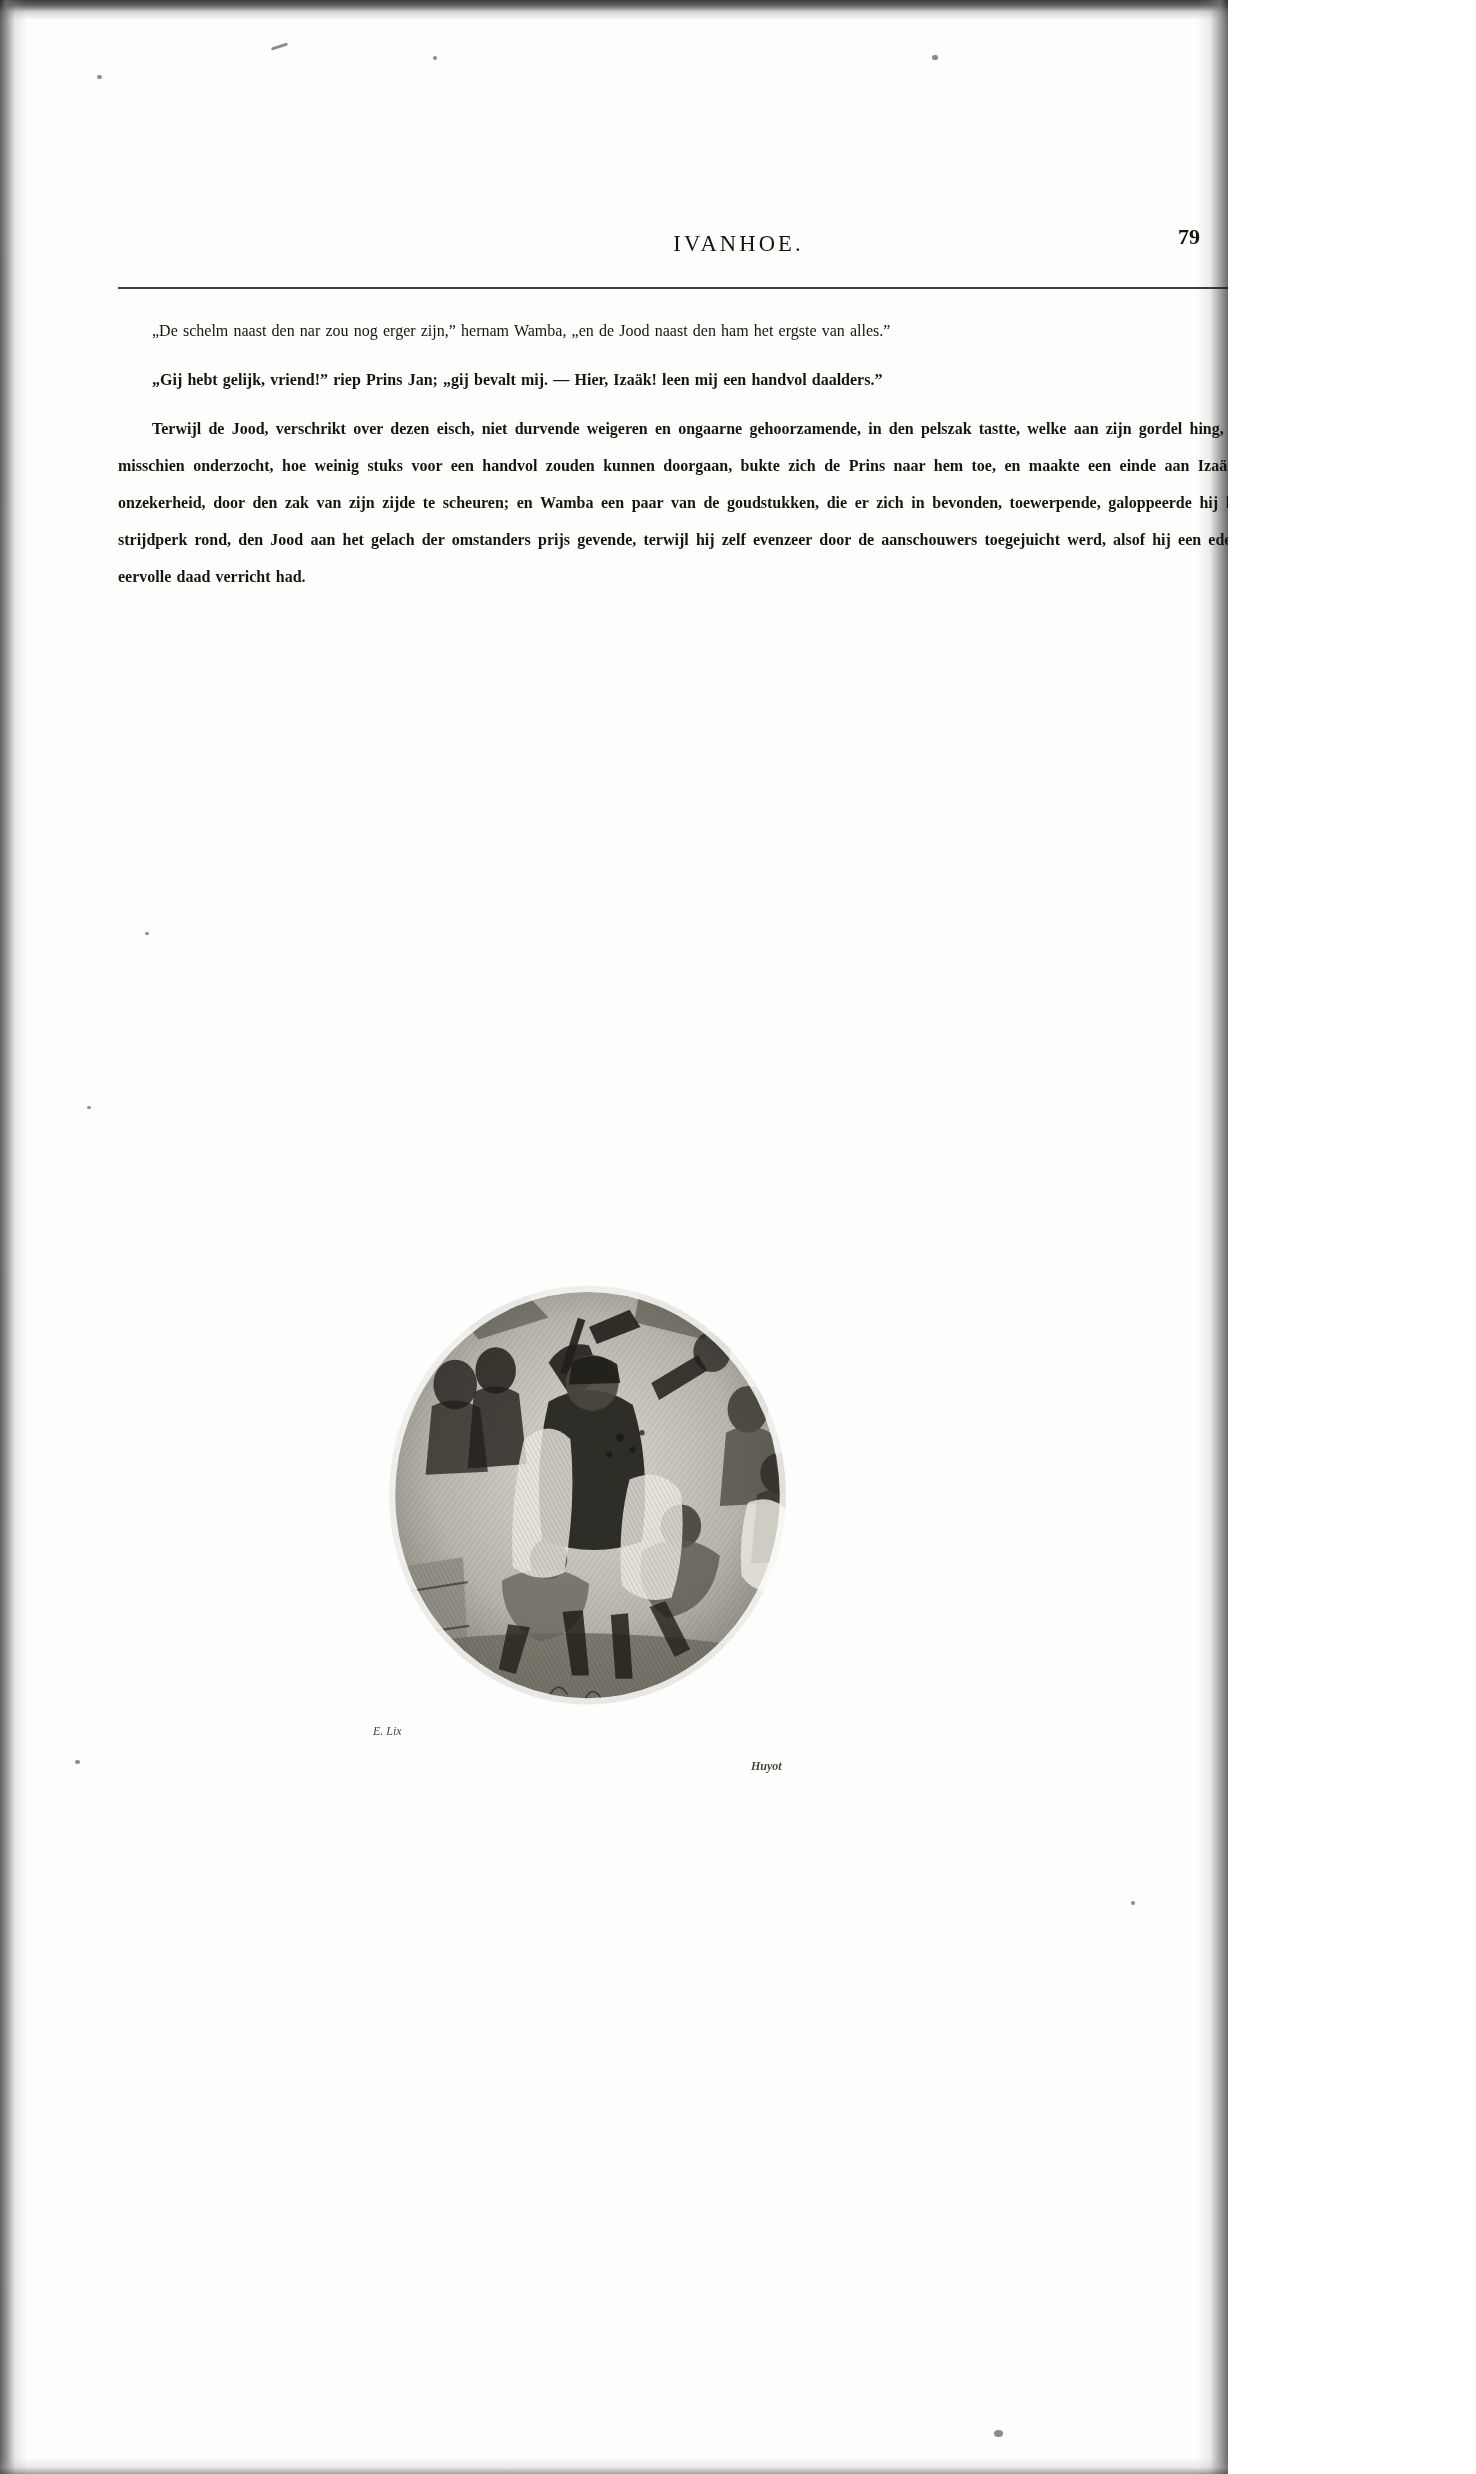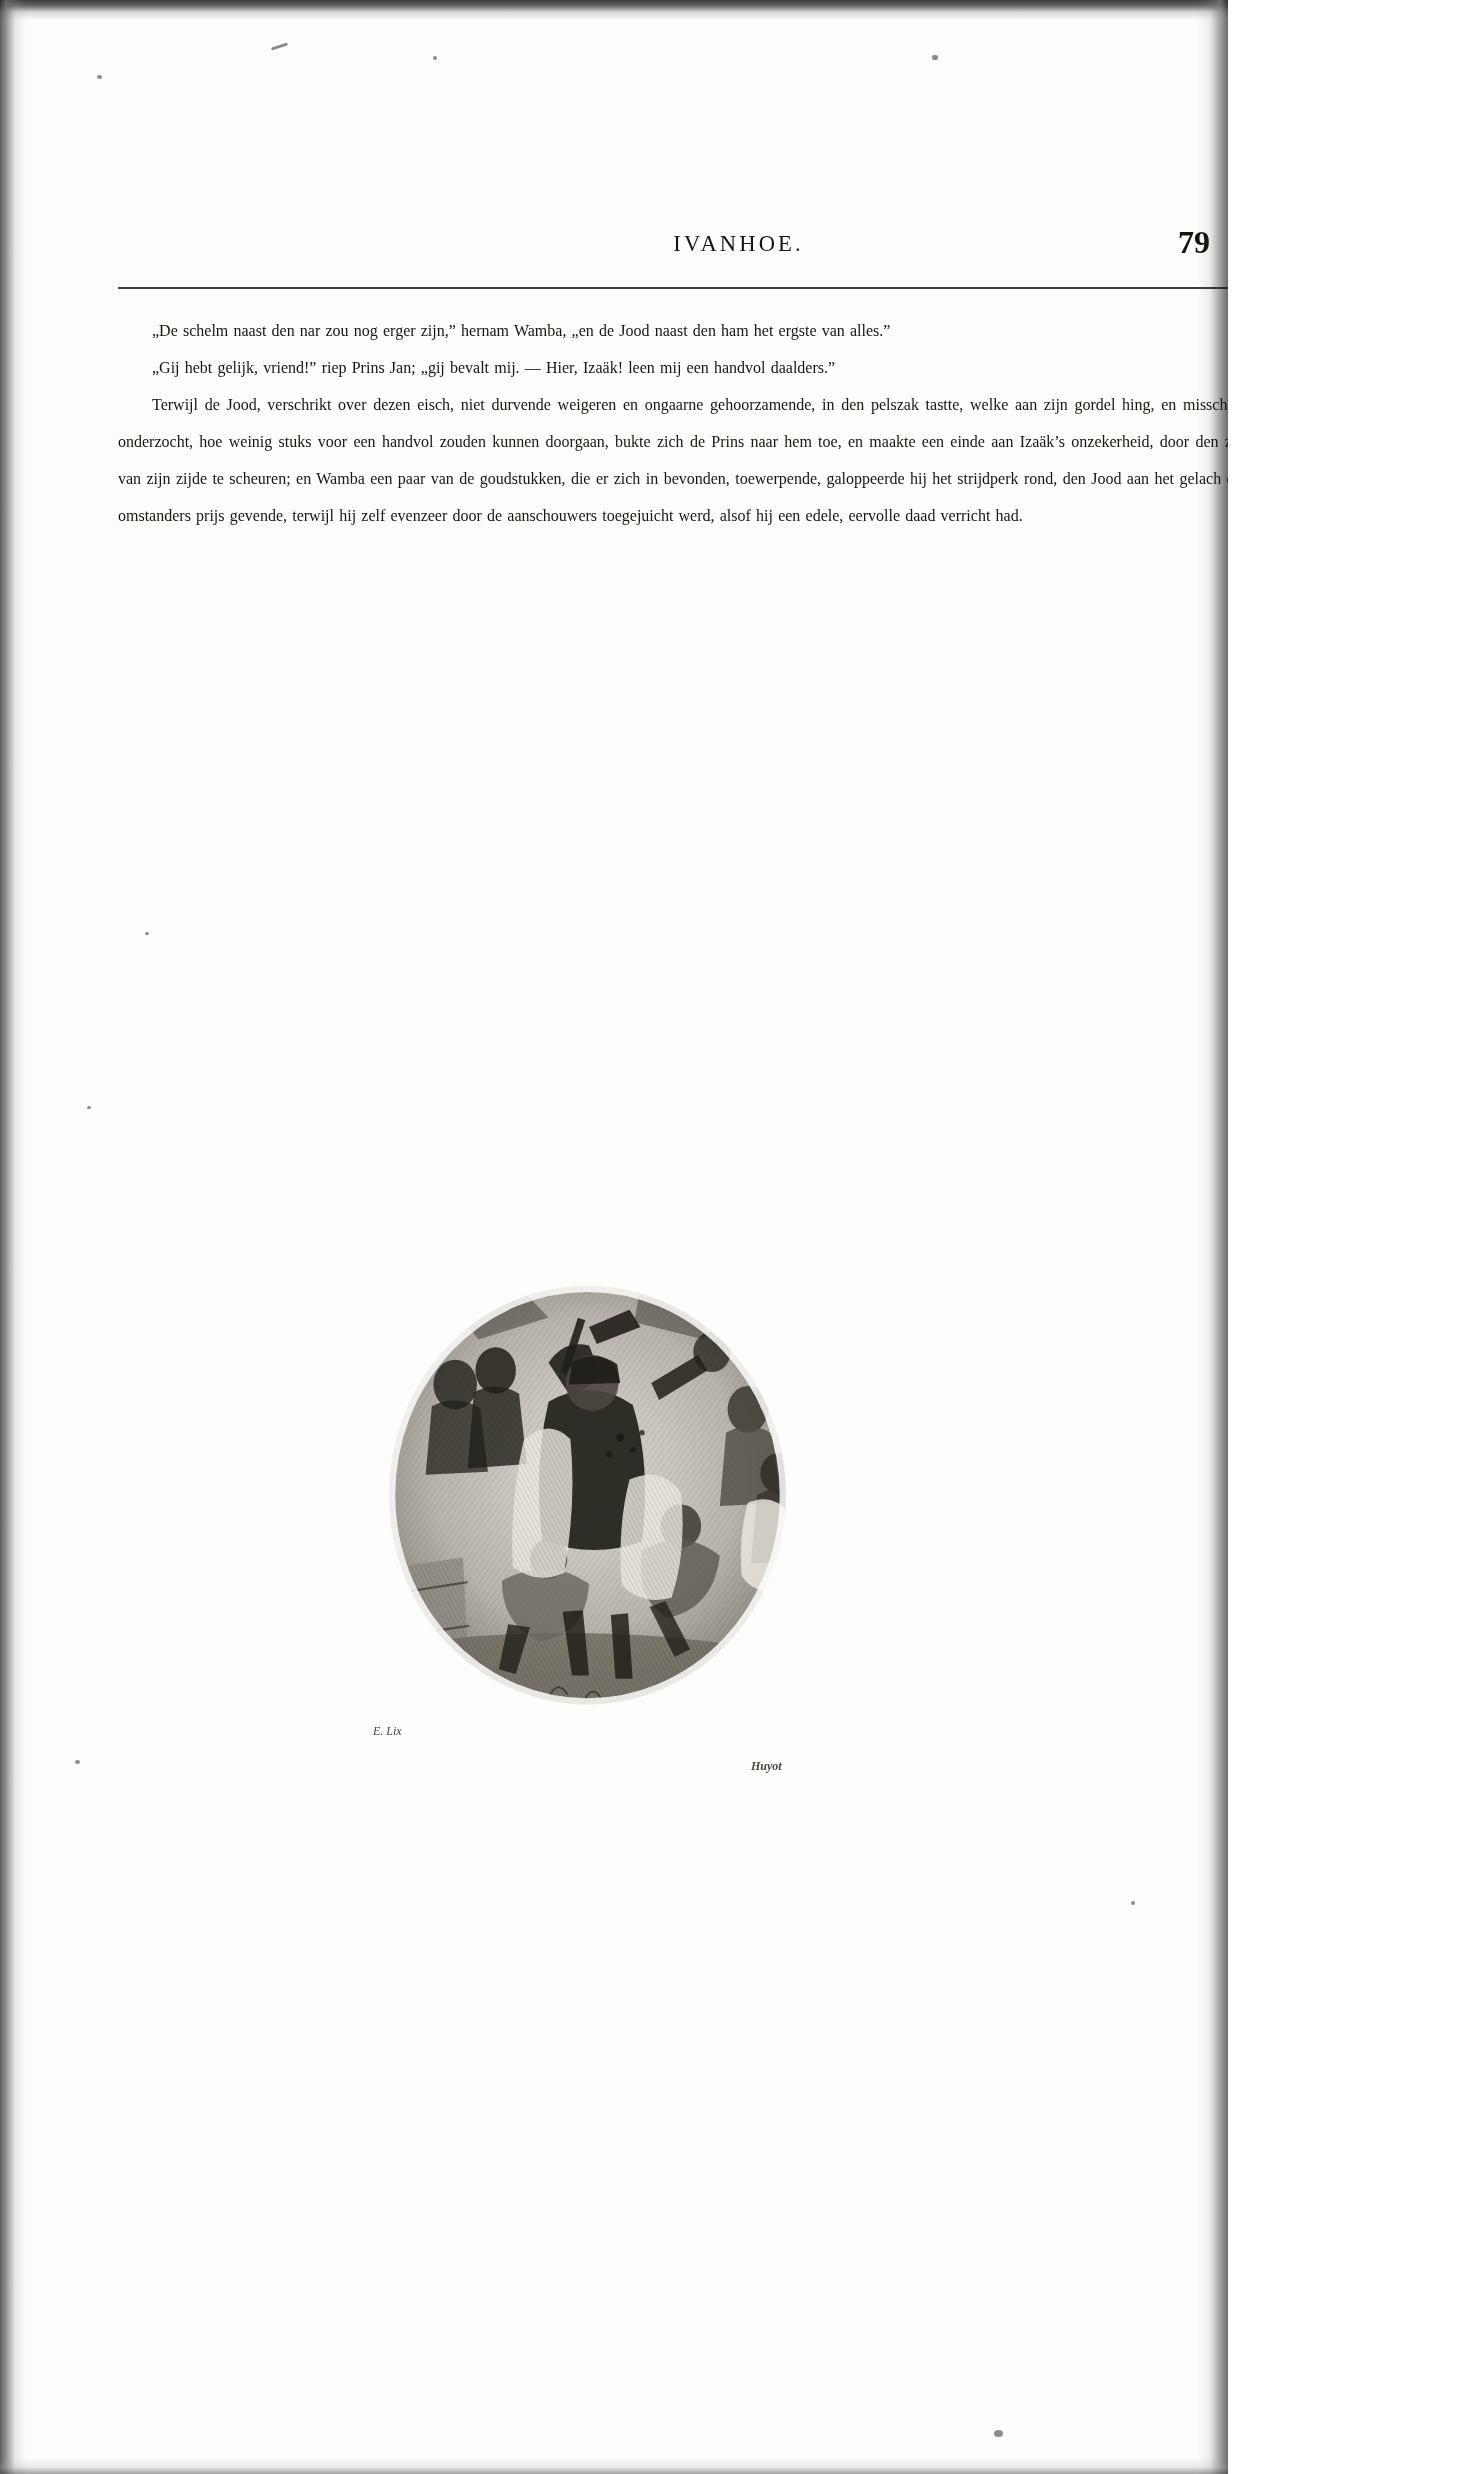--- a/index.html
+++ b/index.html
@@ -65,21 +65,21 @@
     font-family: "Liberation Serif", serif;
     font-size: 22.6px;
     letter-spacing: 3.1px;
     color: #16140f;
   }
   .folio {
     position: absolute;
     top: 224px;
     left: 1178px;
     font-family: "Liberation Serif", serif;
-    font-size: 32px;
+    font-size: 22px;
     font-weight: bold;
     color: #16140f;
   }
   .head-rule {
     position: absolute;
     top: 287px;
     left: 118px;
     width: 1125px;
     height: 1.6px;
     background: #1d1b16;
@@ -100,21 +100,22 @@
     color: #17150f;
     text-align: justify;
     text-align-last: left;
     margin: 0;
     word-spacing: 1.2px;
   }
   .para.indent {
     text-indent: 34px;
   }
   .para + .para {
-    margin-top: 0px;
+    margin-top: 12px;
+    font-weight: bold;
   }
 
   
   .illustration {
     position: absolute;
     top: 1246px;
     left: 315px;
     width: 545px;
     height: 537px;
   }

